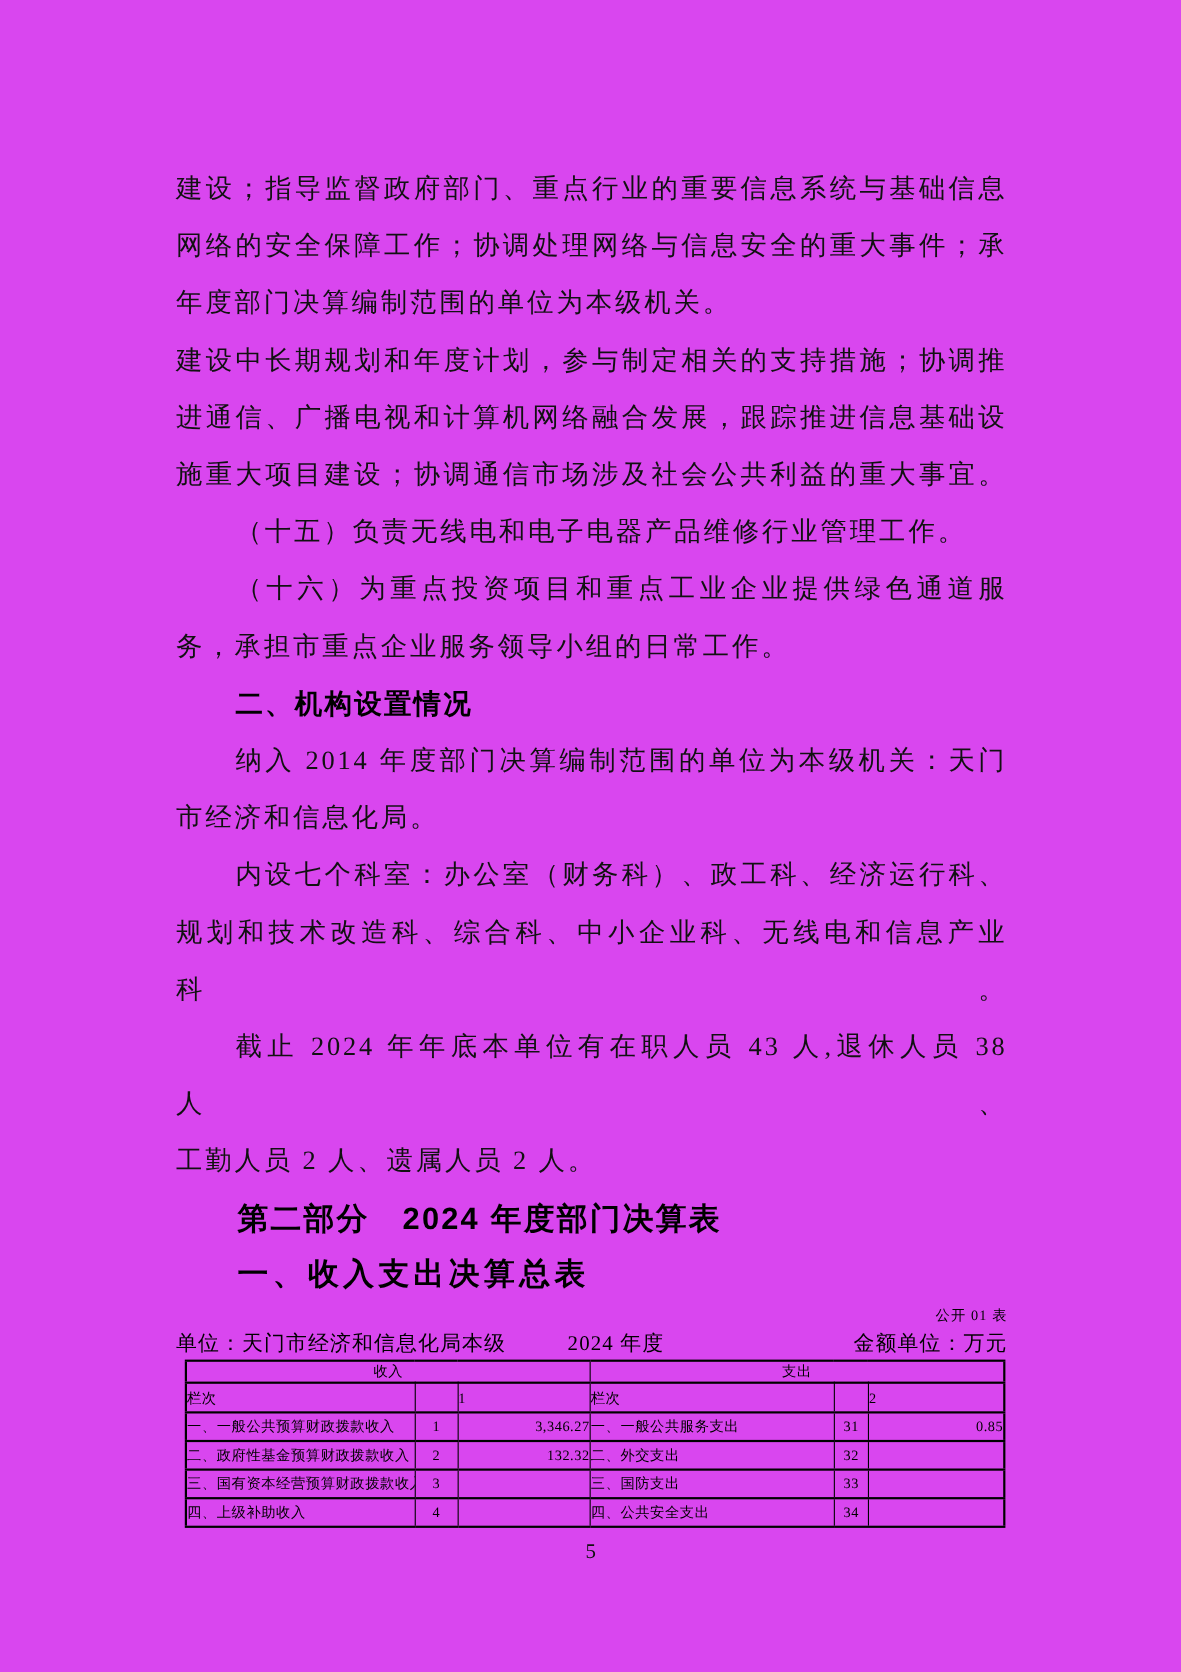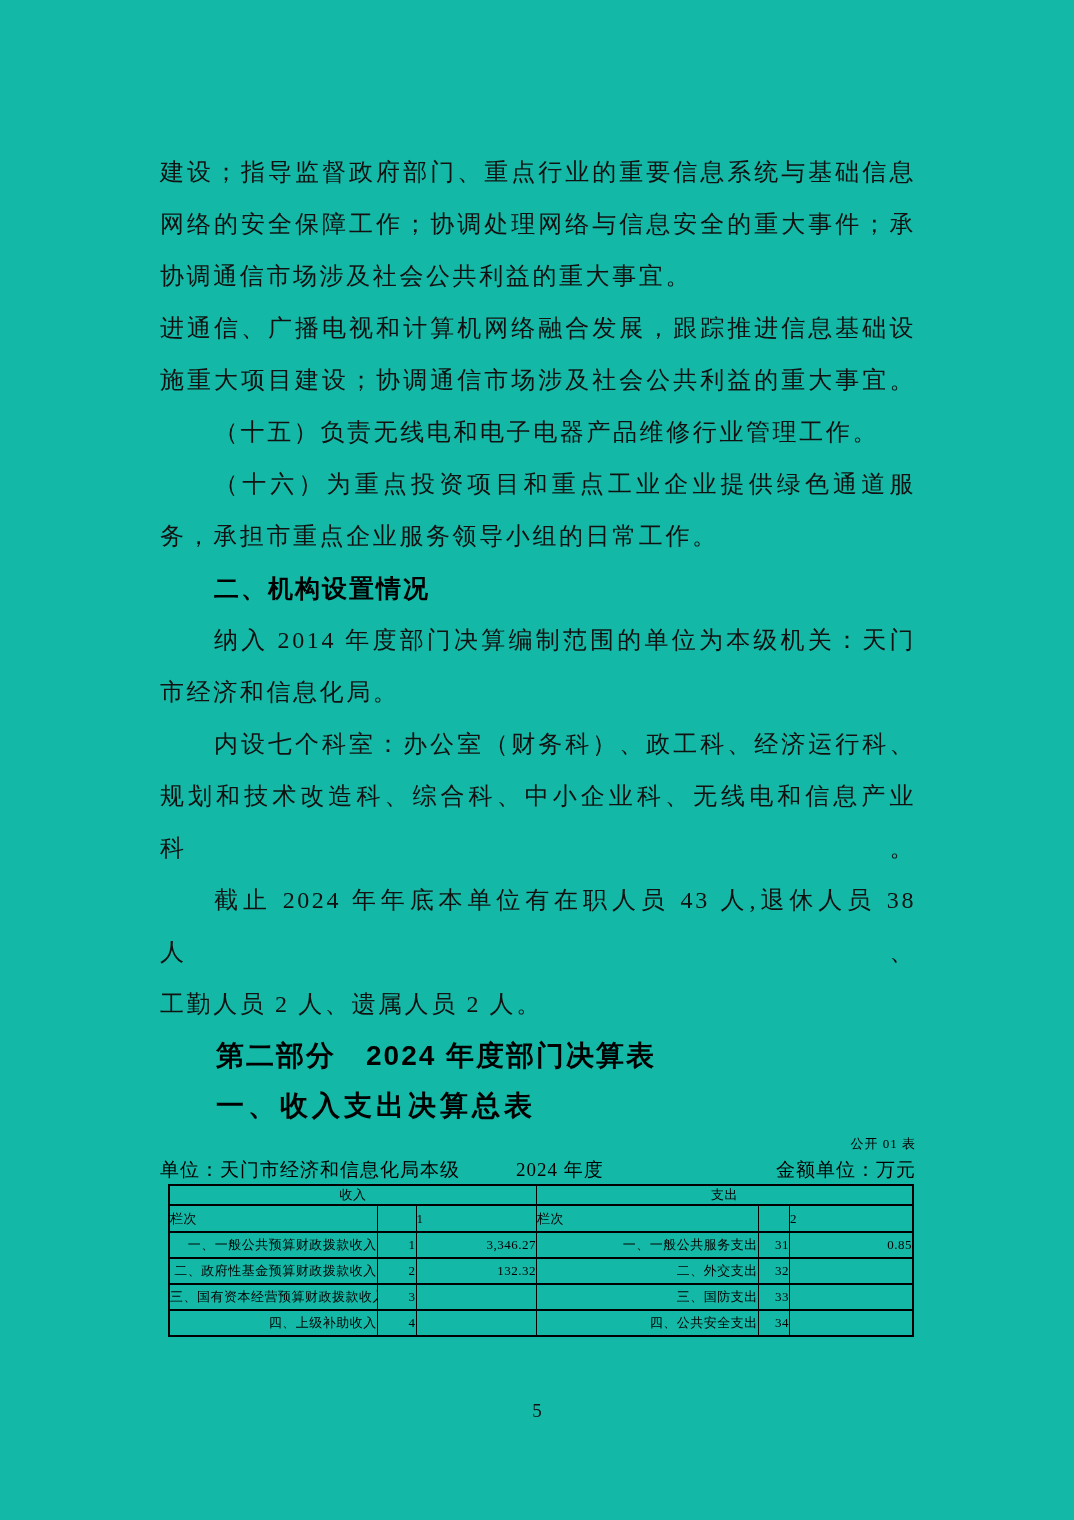--- a/index.html
+++ b/index.html
@@ -1,20 +1,20 @@
 <!DOCTYPE html>
 <html><head>
 <meta charset="utf-8">
 <style>
   html, body { margin:0; padding:0; }
   body {
     width:1074px; height:1520px; background:#ffffff; color:#000;
     font-family:"Liberation Serif","DejaVu Serif",serif;
   }
-  .page { position:relative; width:1074px; height:1520px; background:#14b8a6; overflow:hidden; }
+  .page { position:relative; width:1074px; height:1520px; background:#d946ef; overflow:hidden; }
   .content { position:absolute; left:160px; top:146px; width:756px; }
 
   
   .para { margin:0; }
   .para.body .line {
     font-size:24px; line-height:52px; letter-spacing:2.6px; color:#111;
   }
   .line.just { text-align:justify; text-align-last:justify; }
   .line.ind  { text-indent:54px; }
   .lead-bold {
@@ -48,21 +48,21 @@
   .meta-amount { margin-left:auto; }
 
   table.fin {
     width:746px; margin-left:8px; margin-top:1px;
     border-collapse:collapse; table-layout:fixed;
     border:2px solid #000;
   }
   table.fin td {
     border-left:1px solid #000; border-right:1px solid #000;
     border-top:2px solid #000; border-bottom:2px solid #000;
-    font-size:13px; letter-spacing:0.5px; padding:0; overflow:hidden; white-space:nowrap;text-align:right;
+    font-size:13px; letter-spacing:0.5px; padding:0; overflow:hidden; white-space:nowrap;
   }
   tr.th1 td { height:17px; text-align:center; font-size:13px; }
   tr.th2 td { height:24px; text-align:center; }
   tr.colnum td { height:25px; text-align:left; }
   tr.data td { height:24px; }
   td.item   { text-align:left; padding-left:6px; }
   td.rownum { text-align:center; }
   td.amount { text-align:right; padding-right:9px; }
 
   .page-number {
@@ -73,23 +73,24 @@
 </head>
 <body>
 
 <div class="page">
   <div class="content">
 
     <div id="doc-paragraphs">
         <div class="para body">
           <div class="line just"><span>建设；指导监督政府部门、重点行业的重要信息系统与基础信息</span></div>
           <div class="line just"><span>网络的安全保障工作；协调处理网络与信息安全的重大事件；承</span></div>
-          <div class="line"><span>协调通信市场涉及社会公共利益的重大事宜。</span></div>
+          <div class="line"><span>年度部门决算编制范围的单位为本级机关。</span></div>
         </div>
         <div class="para body">
+          <div class="line just"><span>建设中长期规划和年度计划，参与制定相关的支持措施；协调推</span></div>
           <div class="line just"><span>进通信、广播电视和计算机网络融合发展，跟踪推进信息基础设</span></div>
           <div class="line just"><span>施重大项目建设；协调通信市场涉及社会公共利益的重大事宜。</span></div>
         </div>
         <div class="para body">
           <div class="line ind"><span>（十五）负责无线电和电子电器产品维修行业管理工作。</span></div>
         </div>
         <div class="para body">
           <div class="line just ind"><span>（十六）为重点投资项目和重点工业企业提供绿色通道服</span></div>
           <div class="line"><span>务，承担市重点企业服务领导小组的日常工作。</span></div>
         </div>

